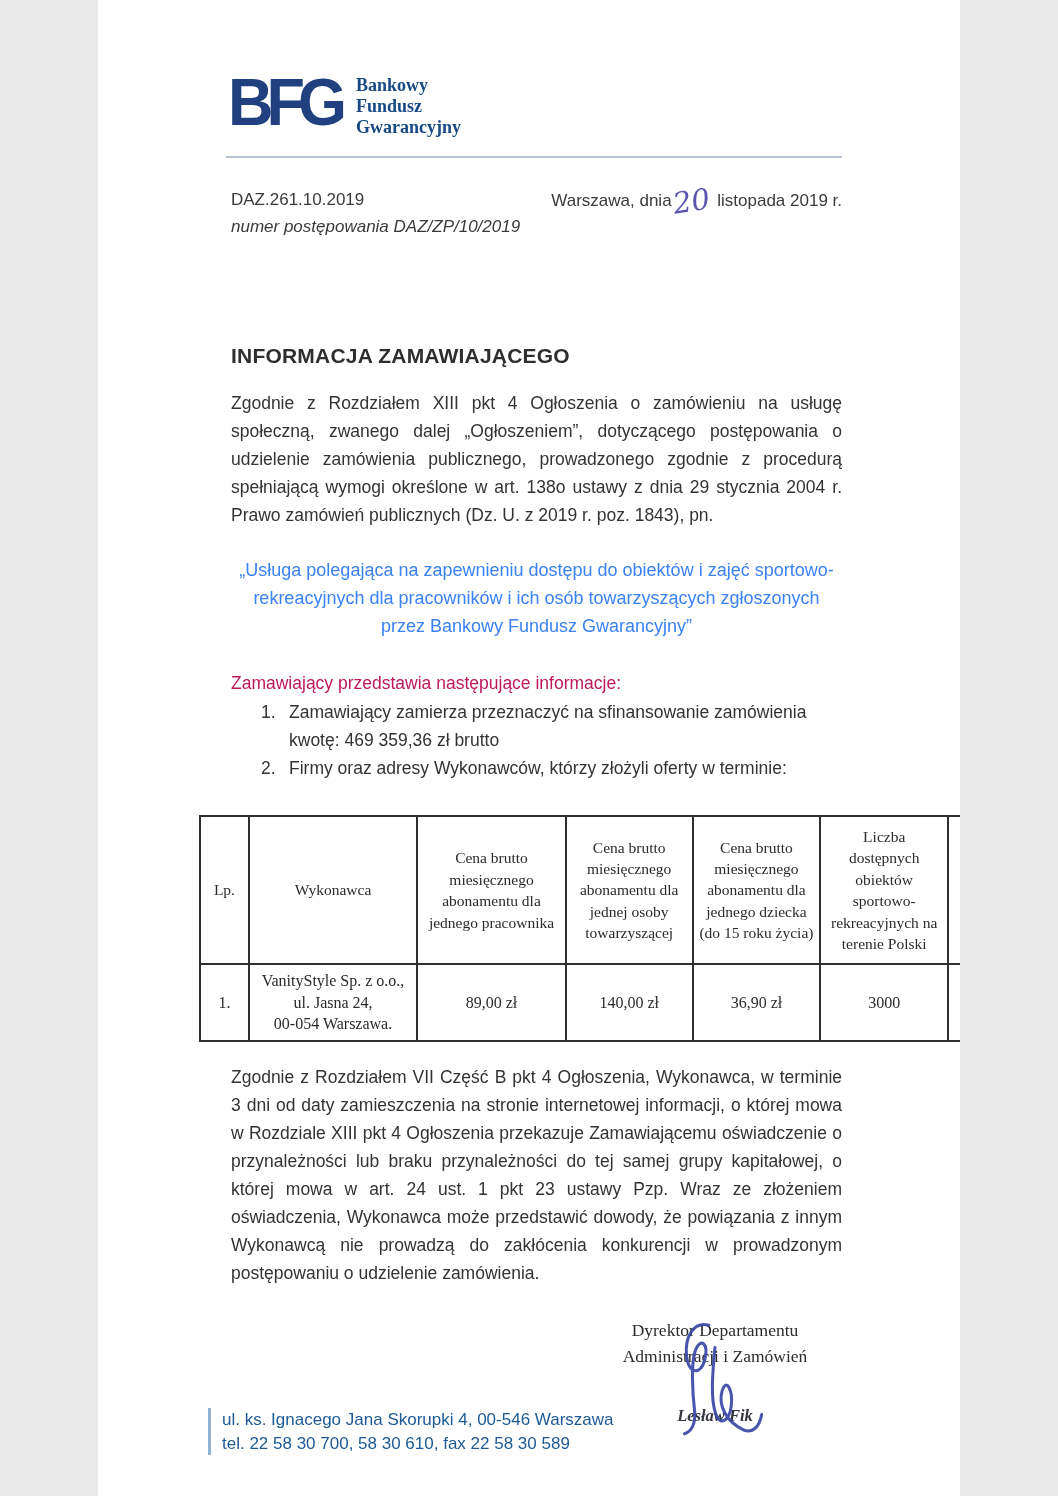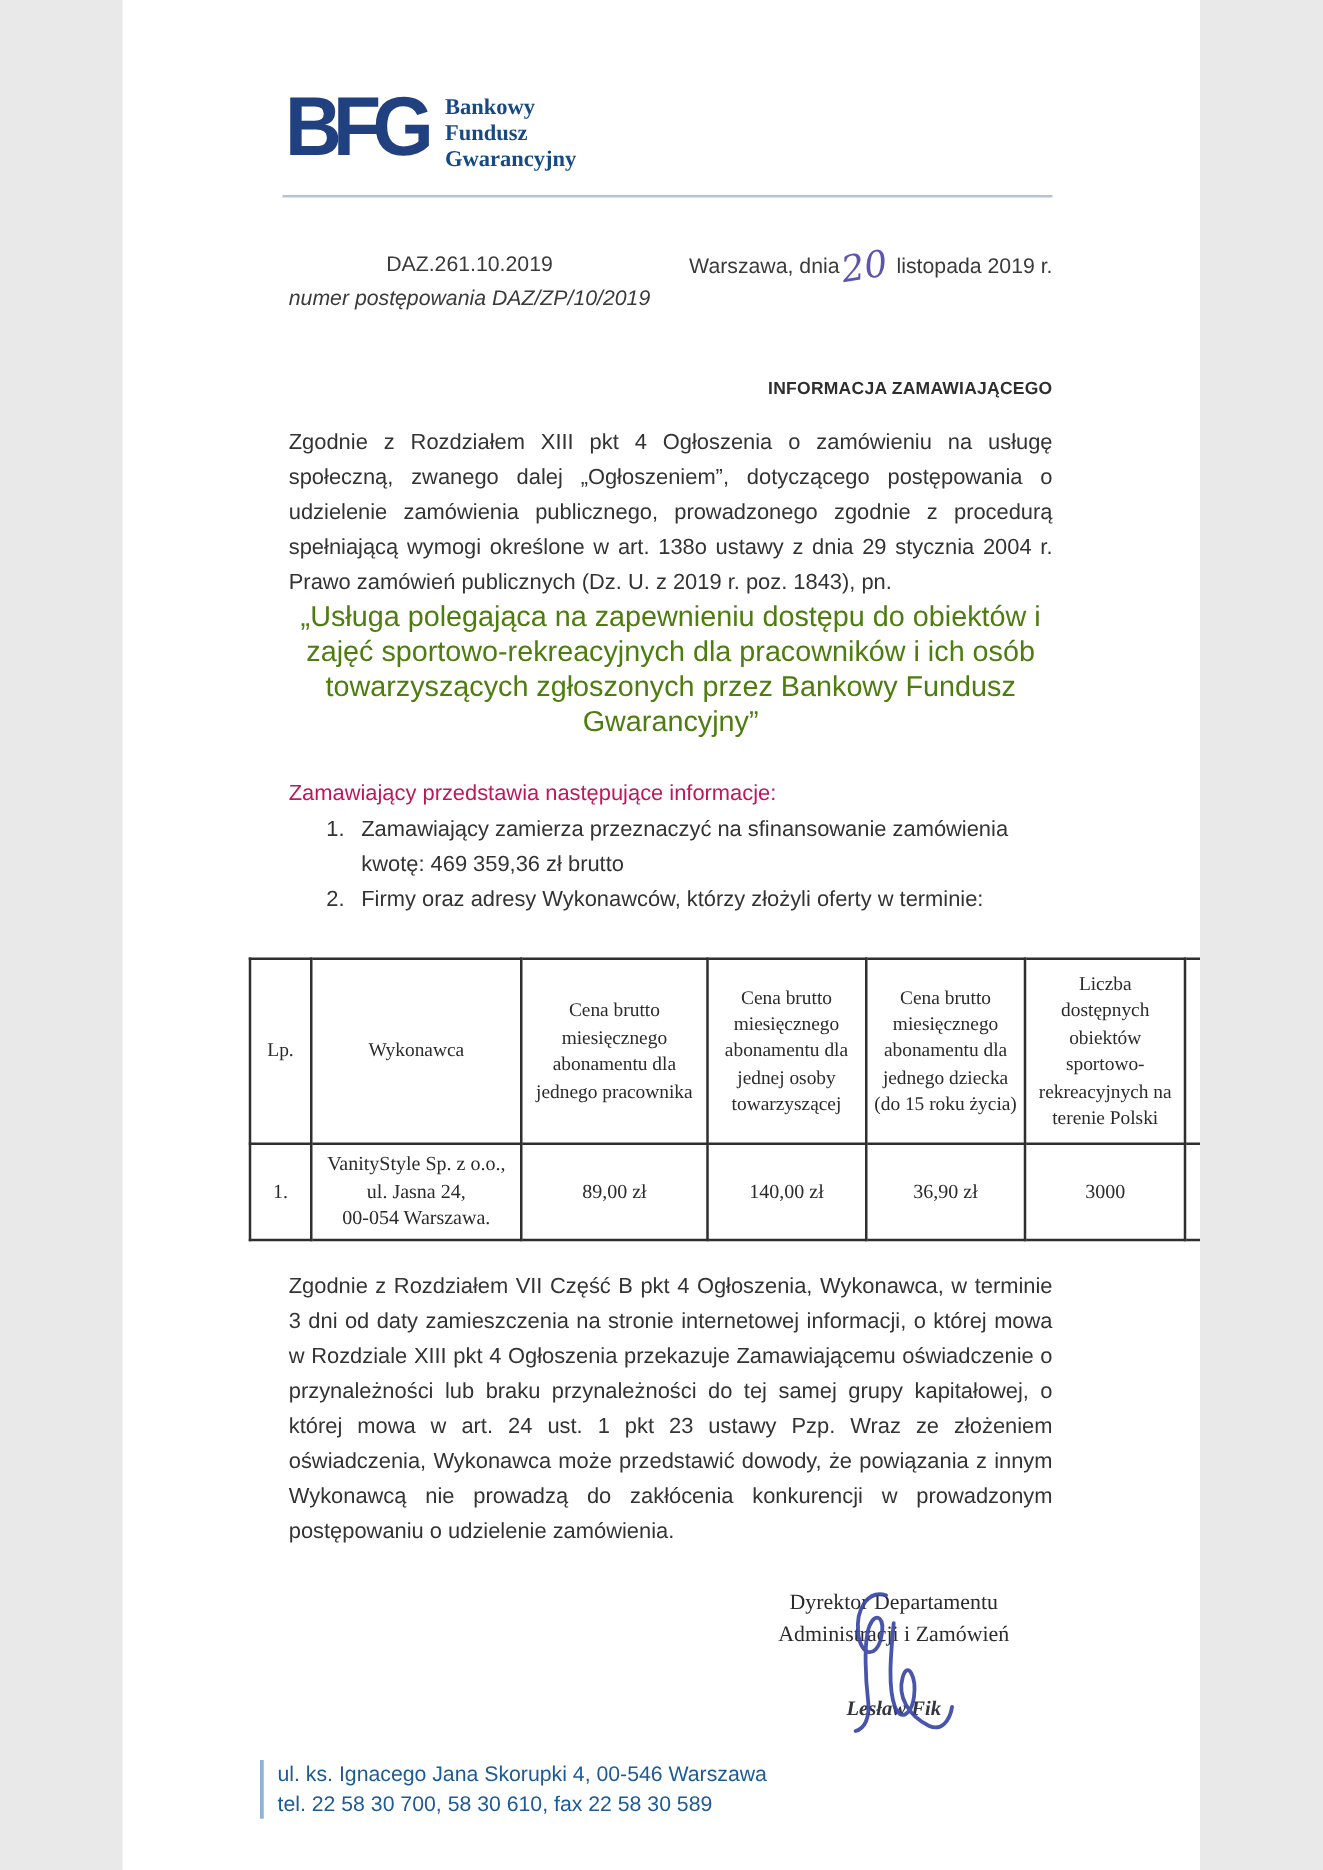--- a/index.html
+++ b/index.html
@@ -28,45 +28,45 @@
     font-size:18px; font-weight:700; line-height:21px;
     color:#174a85;
     font-family:Liberation Serif, serif;
   }
   .rule {
     border:none; border-top:2px solid #b6c3d2;
     margin:18px 0 0 -5px;
   }
 
   
-  .ref-row { display:flex; margin-top:40px; font-size:17px; line-height:27px; color:#3a3a3a;text-align:center; }
+  .ref-row { display:flex; margin-top:28px; font-size:17px; line-height:27px; color:#3a3a3a; }
   .ref-left .proc-number { font-style:italic; }
   .ref-right { margin-left:auto; white-space:nowrap; padding-top:1px; }
   .handwritten {
     display:inline-block;
     font-family:"DejaVu Serif", serif;
     font-style:italic;
     font-size:29px; line-height:20px;
     color:#5b55b0;
     transform:rotate(-9deg);
     margin:0 3px 0 1px;
     vertical-align:-5px;
   }
 
   
   .doc-title {
-    margin-top:50px;
-    text-align:right;
-    font-size:14px; font-weight:700; letter-spacing:0.2px;
+    margin-top:104px;
+    text-align:left;
+    font-size:21px; font-weight:700; letter-spacing:0.2px;
     color:#2e2e2e;
   }
 
   
   .para { margin-top:21px; font-size:17.5px; line-height:28px; text-align:justify; color:#333; }
-  .quote-para { font-size:23px; line-height:28px; text-align:center; color:#4d7c0f; }
+  .quote-para { margin-top:27px; font-size:18px; line-height:28px; text-align:center; color:#3b82f6; }
   .list-intro { margin-top:29px; font-size:17.5px; line-height:28px; color:#be185d; }
   .num-list { margin-top:1px; }
   .num-item { display:flex; padding-left:30px; font-size:17.5px; line-height:28px; color:#333; }
   .num-item .num { width:28px; flex:none; }
 
   
   table.offers {
     margin-top:33px; margin-left:-32px;
     width:860px;
     border-collapse:collapse;

